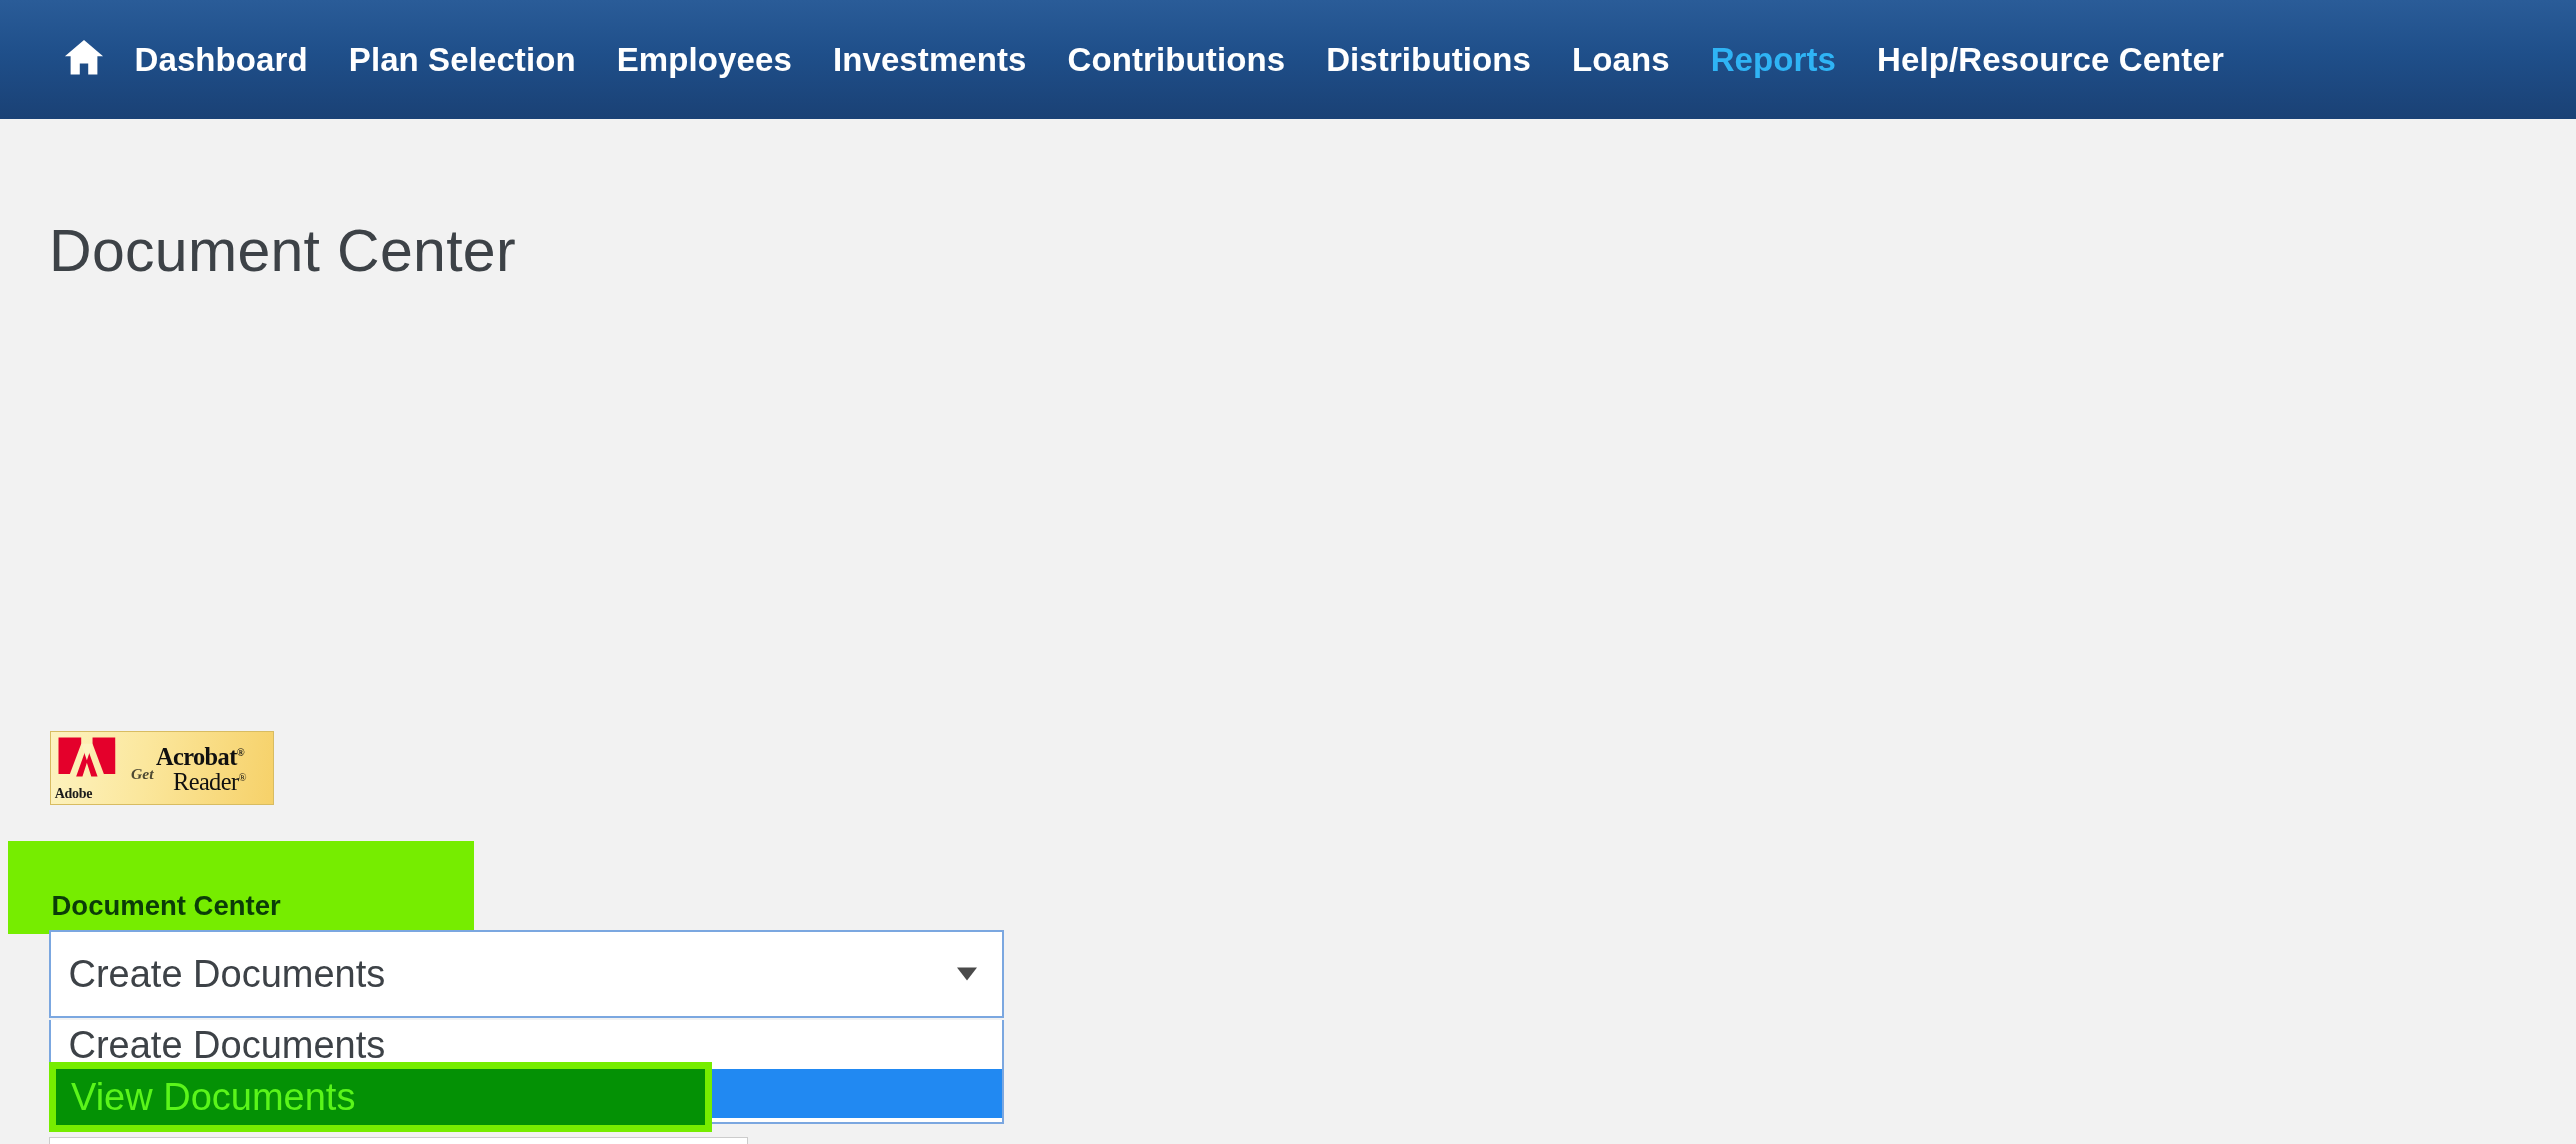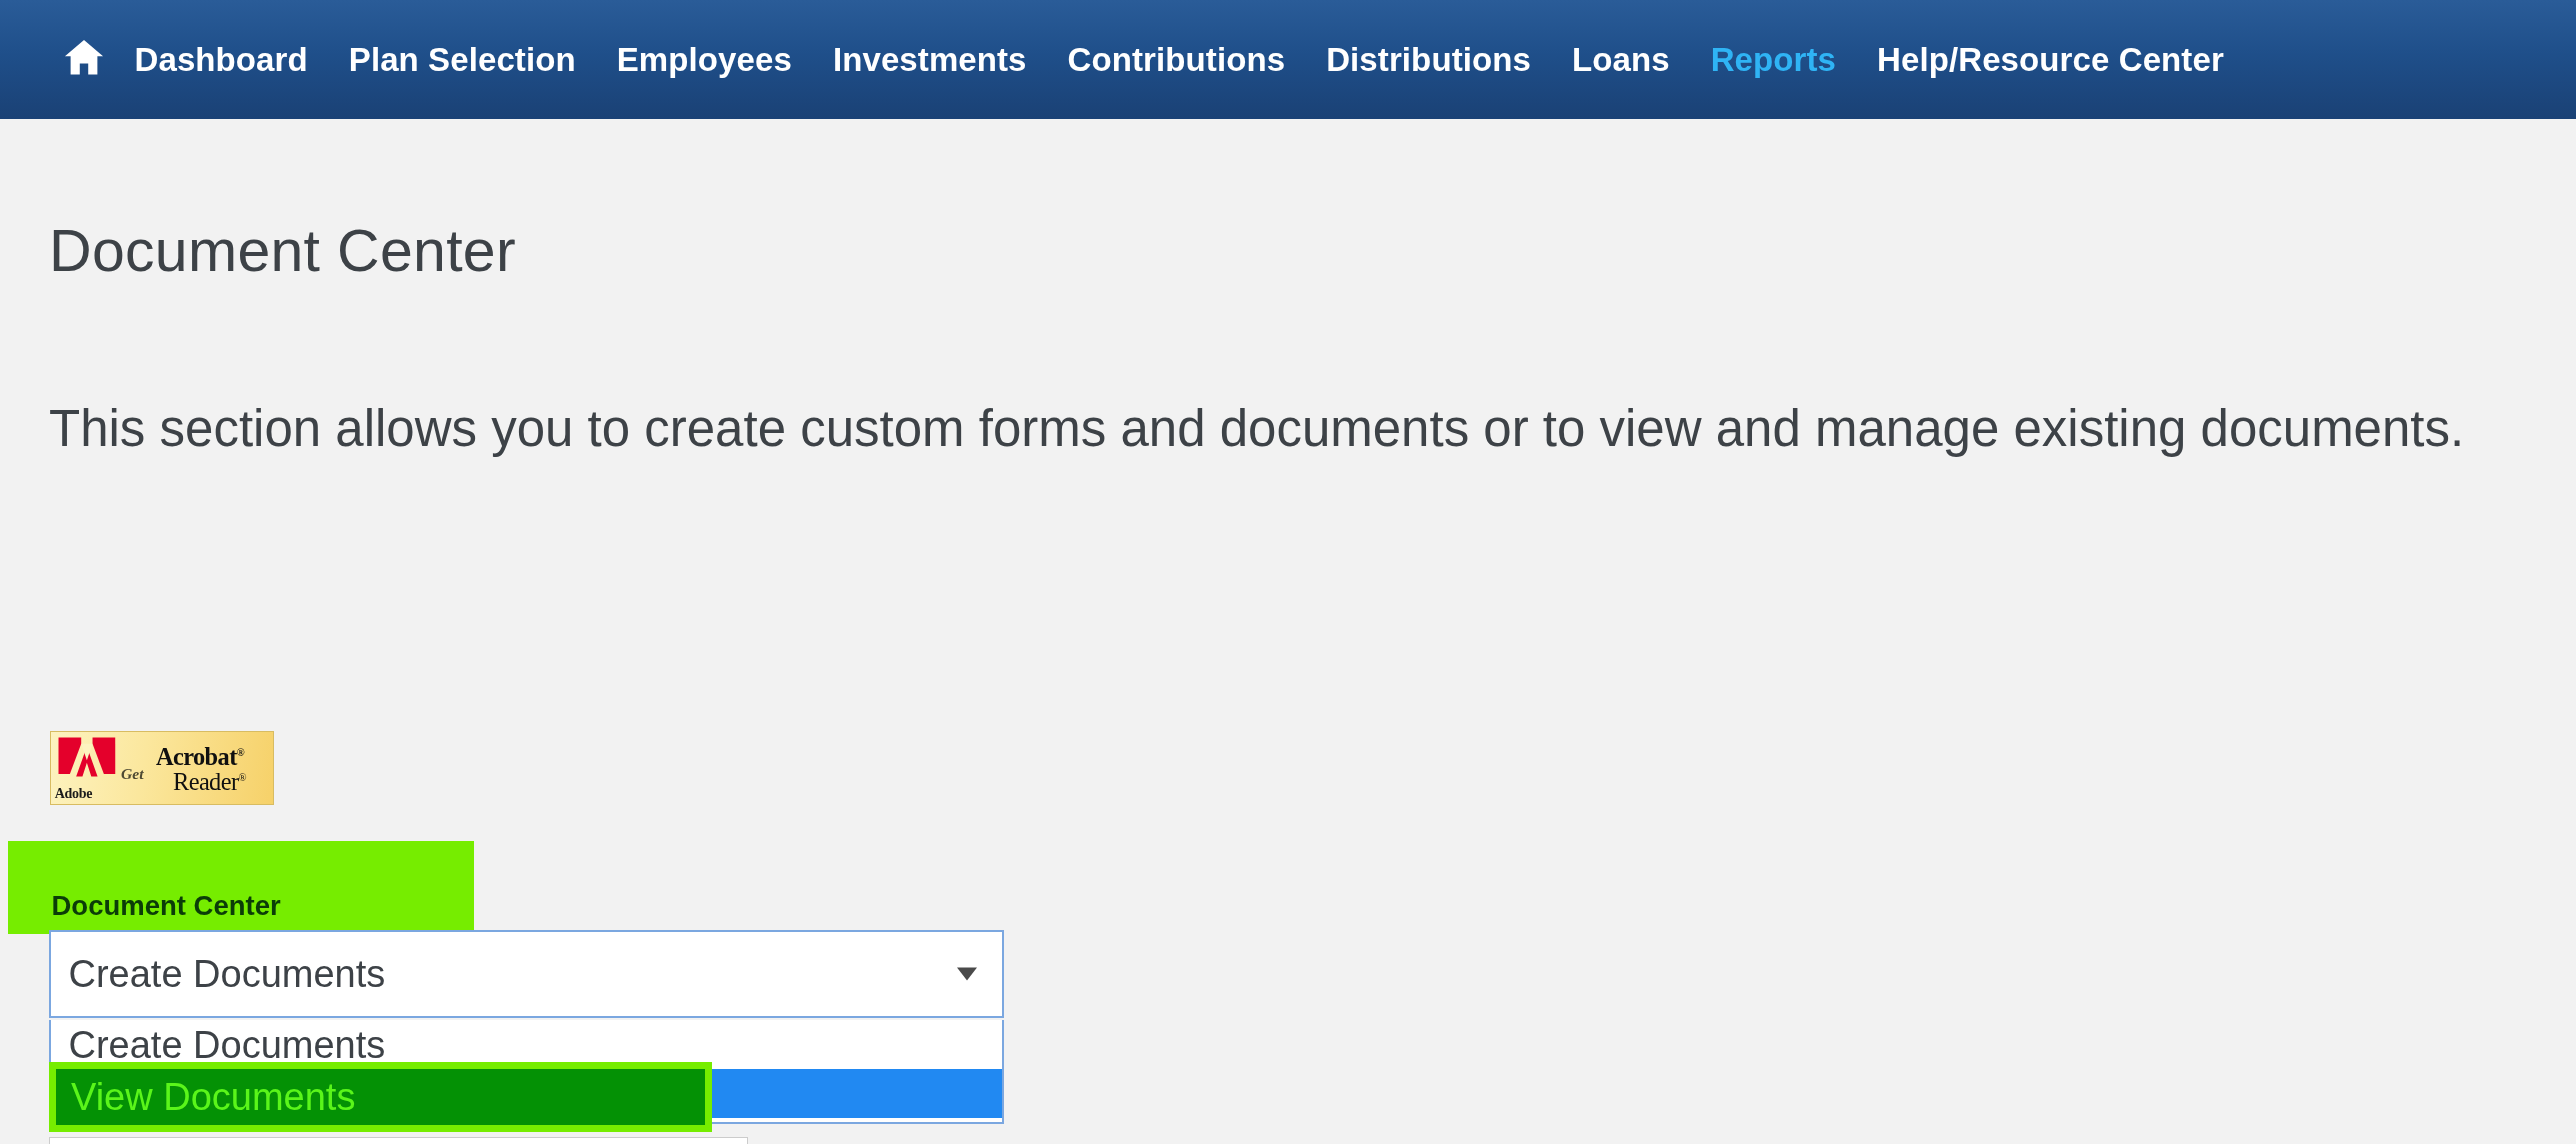--- a/index.html
+++ b/index.html
@@ -108,21 +108,21 @@
     left: 3.8px;
     bottom: 1.9px;
     font-family: "Liberation Serif", serif;
     font-weight: bold;
     font-size: 14px;
     color: #1b1b1b;
     letter-spacing: -0.3px;
   }
   #acrobat-get {
     position: absolute;
-    left: 70px;
+    left: 80px;
     top: 33px;
     font-family: "Liberation Serif", serif;
     font-style: italic;
     font-weight: bold;
     font-size: 15.6px;
     color: #4e4a33;
   }
   #acrobat-word1 {
     position: absolute;
     left: 105px;
@@ -283,21 +283,20 @@
   <a class="nav-item" href="#">Distributions</a>
   <a class="nav-item" href="#">Loans</a>
   <a class="nav-item active" href="#">Reports</a>
   <a class="nav-item" href="#">Help/Resource Center</a>
 </div>
 
 <div id="content">
 
   <h1 id="page-title">Document Center</h1>
 
-  <p id="page-description">This section allows you to create custom forms and documents or to view and manage existing documents.</p>
 
   <div id="acrobat-badge">
     <svg id="acrobat-logo" viewBox="0 0 100 84">
       <polygon fill="#e4002b" points="4,4 40,4 40,14 22,62 4,62"></polygon>
       <polygon fill="#e4002b" points="58,4 94,4 94,62 76,62 58,14"></polygon>
       <polygon fill="#e4002b" points="49,18 66,66 56,66 49,44 42,66 32,66"></polygon>
       <polygon fill="#fdf3c0" points="40,14 58,14 49,40"></polygon>
     </svg>
     <span id="acrobat-brand">Adobe</span>
     <span id="acrobat-get">Get</span>

